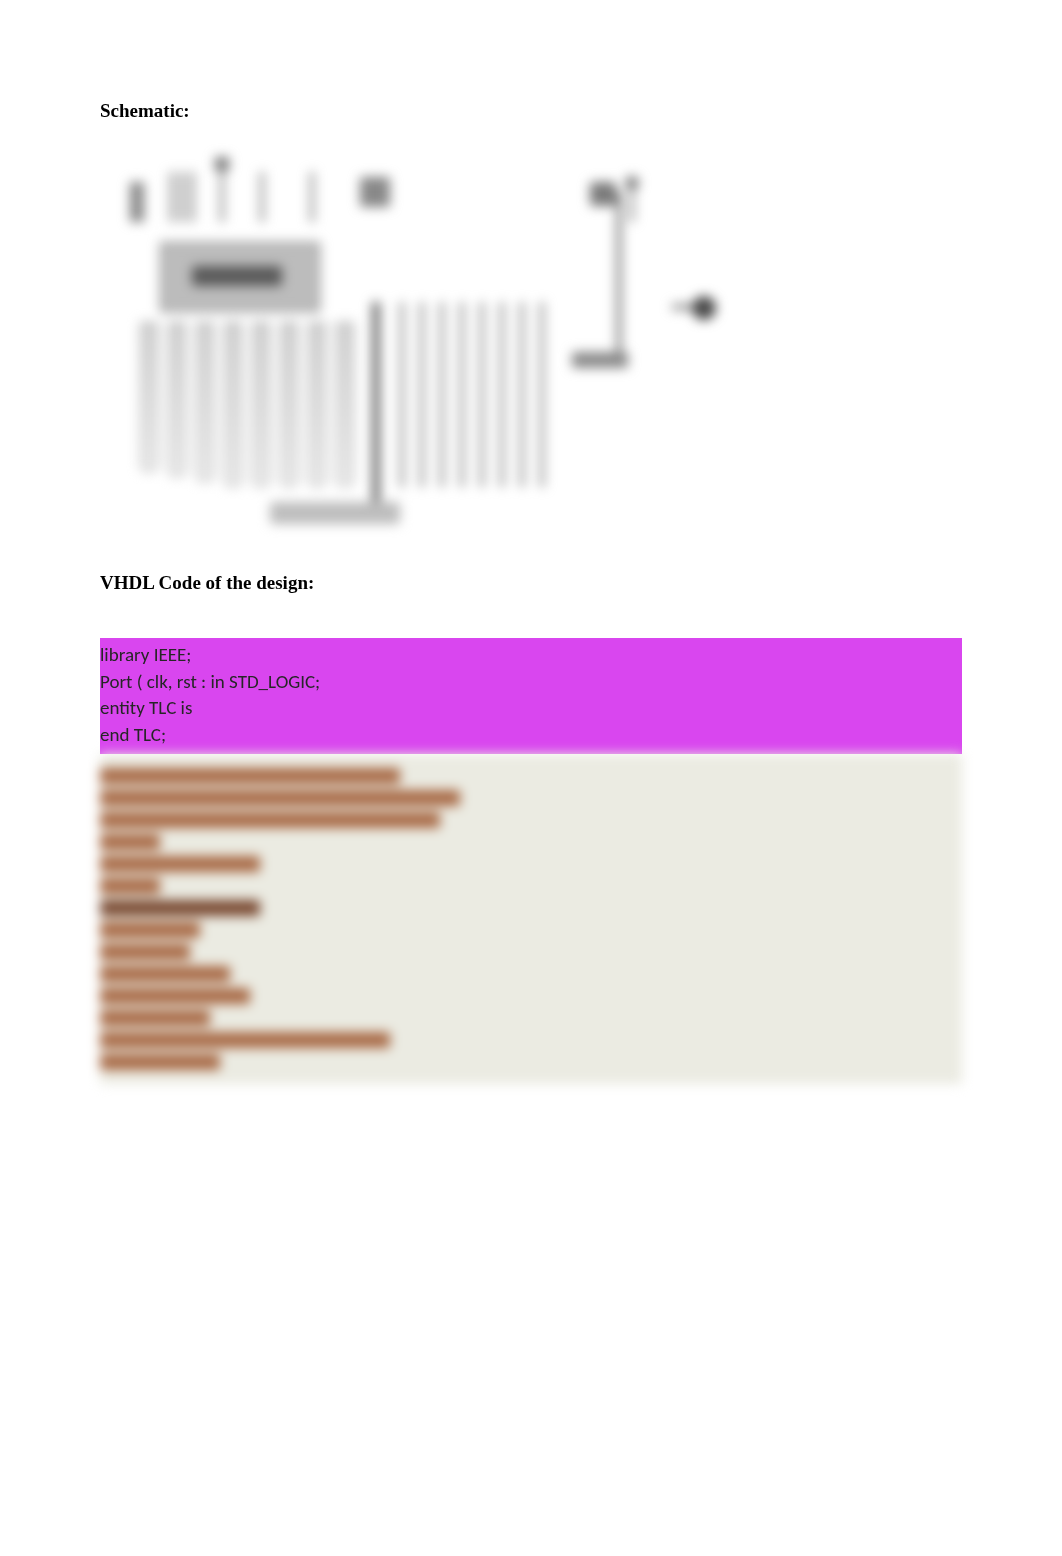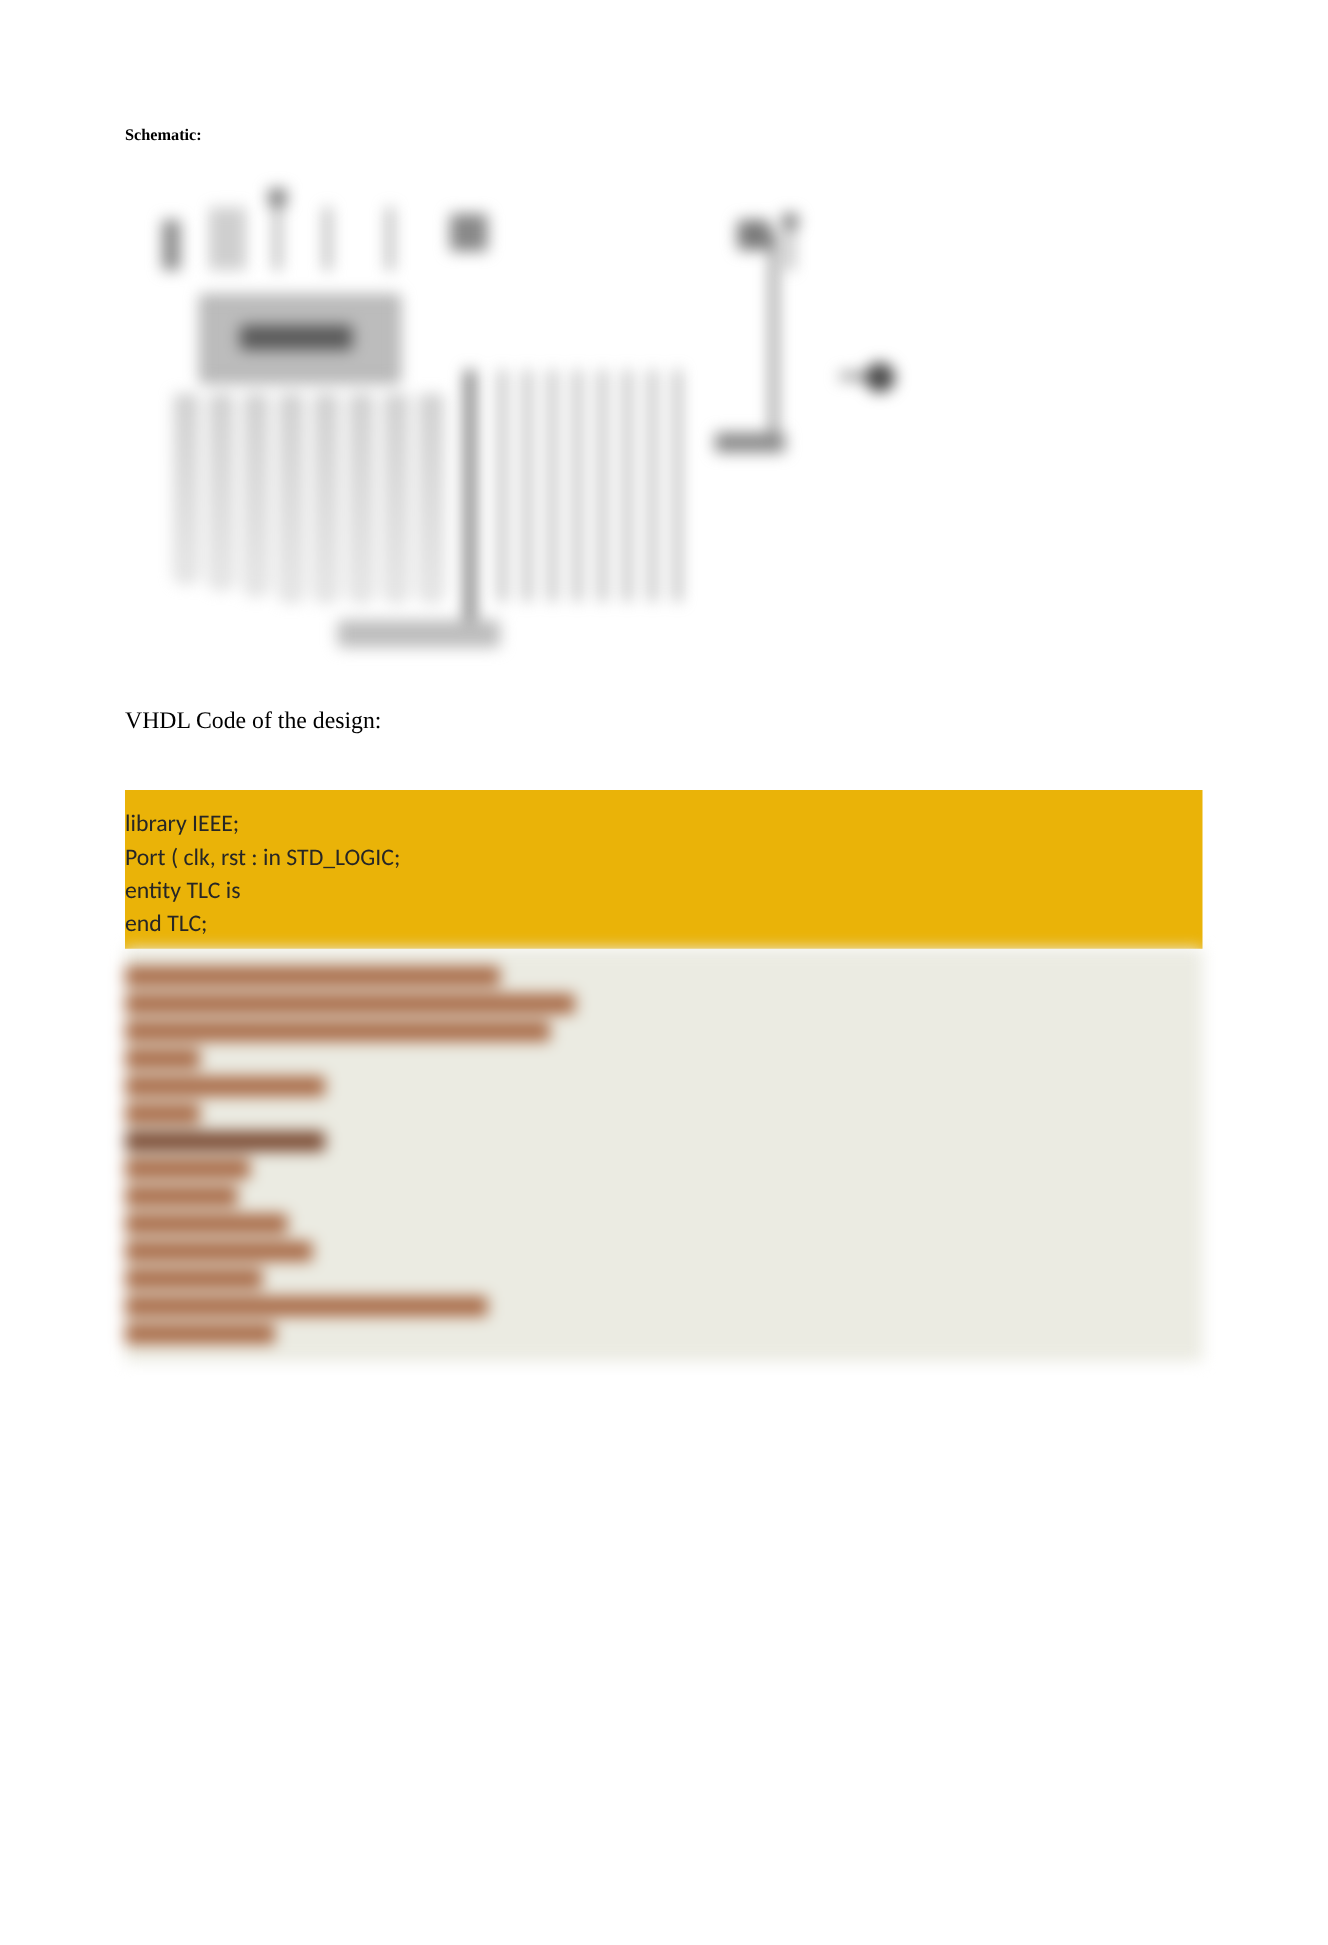--- a/index.html
+++ b/index.html
@@ -5,21 +5,21 @@
   * { margin: 0; padding: 0; box-sizing: border-box; }
   body {
     background: #ffffff;
     font-family: Georgia, 'Times New Roman', serif;
     width: 1062px;
     min-height: 1556px;
     padding: 100px 100px 100px 100px;
     color: #000;
   }
   .heading {
-    font-size: 13px;
+    font-size: 19px;
     font-weight: bold;
     margin-bottom: 40px;
   }
   .schematic-figure {
     width: 620px;
     height: 370px;
     margin-bottom: 40px;
     position: relative;
     filter: blur(6px);
   }
@@ -173,31 +173,31 @@
   }
   .schematic-figure .far-right .dot {
     position:absolute; right:4px; top:14px; width:24px; height:24px; background:#4a4a4a; border-radius:12px;
   }
   .schematic-figure .far-right .stub {
     position:absolute; right:28px; top:22px; width:20px; height:6px; background:#8a8a8a;
   }
 
   .section-heading {
     font-size: 19px;
-    font-weight: normal;
+    font-weight: bold;
     margin: 30px 0 30px 0;
   }
 
   .code-block {
-    background: #eab308;
+    background: #d946ef;
     font-family: Calibri, Arial, sans-serif;
     font-size: 19px;
     line-height: 1.4;
     color: #262626;
-    padding: 15px 0 6px 0;
+    padding: 4px 0 6px 0;
     width: 100%;
     margin-top: 44px;
   }
   .code-block .line { padding-left: 0; white-space: pre; }
 
   .blurred-code {
     background: #ebebe2;
     width: 100%;
     padding: 8px 0;
     filter: blur(6px);

